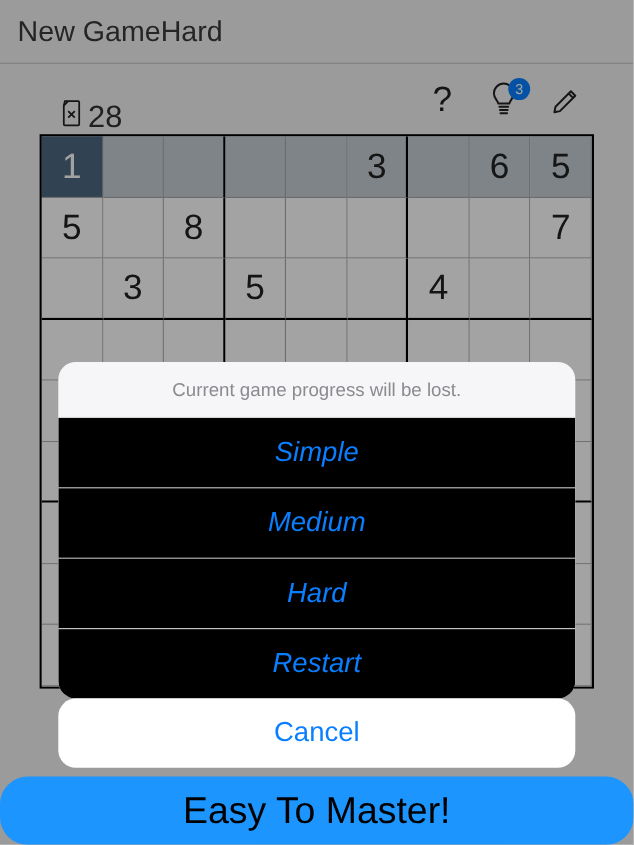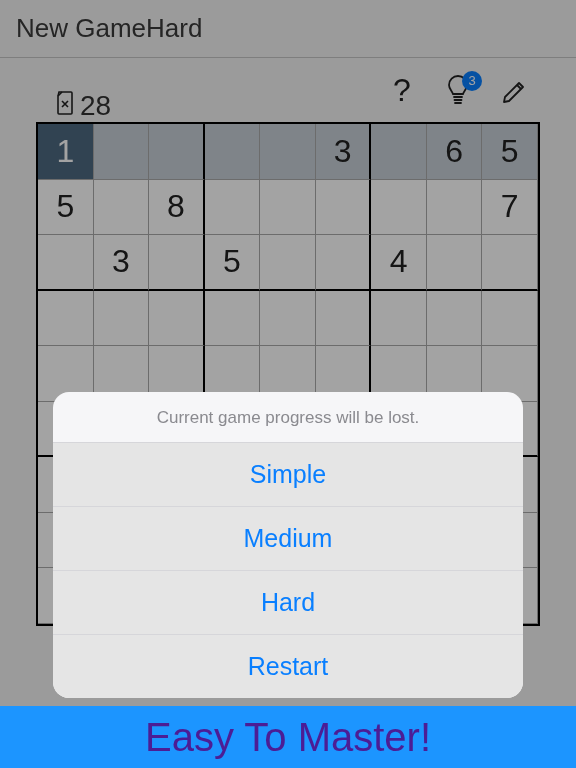--- a/index.html
+++ b/index.html
@@ -91,26 +91,27 @@
     padding: 10px 0;
   }
 
   .banner {
     position: absolute;
     bottom: 0;
     left: 0;
     right: 0;
     height: 62px;
     background: #1c95ff;
-    color: #4c1d95;
-    font-size: 40px;
+    color: #000000;
+    font-size: 34px;
     font-weight: 300;
     display: flex;
     align-items: center;
     justify-content: center;
+    border-radius: 25px;
   }
 
   
   .dim {
     position: absolute;
     inset: 0;
     background: rgba(0,0,0,0.36);
   }
 
   
@@ -135,21 +136,22 @@
     font-size: 17px;
     padding: 16px 10px 14px;
     border-bottom: 1px solid #d6d6da;
   }
   .sheet-opt {
     text-align: center;
     color: #097fff;
     font-size: 25px;
     padding: 17px 0;
     border-bottom: 1px solid #d6d6da;
-    background: #e5e5e5;
+    background: #000000;
+    font-style: italic;
   }
   .sheet-opt:last-child { border-bottom: none; }
   .cancel-sheet {
     background: #fff;
   }
   .cancel-btn {
     text-align: center;
     color: #097fff;
     font-size: 25px;
     padding: 17px 0;
@@ -285,13 +287,16 @@
 <div class="banner">Easy To Master!</div>
 
 <div class="sheet-wrap">
   <div class="sheet">
     <div class="sheet-title">Current game progress will be lost.</div>
     <div class="sheet-opt">Simple</div>
     <div class="sheet-opt">Medium</div>
     <div class="sheet-opt">Hard</div>
     <div class="sheet-opt">Restart</div>
   </div>
+  <div class="cancel-sheet">
+    <div class="cancel-btn">Cancel</div>
+  </div>
 </div>
 
 </body></html>

